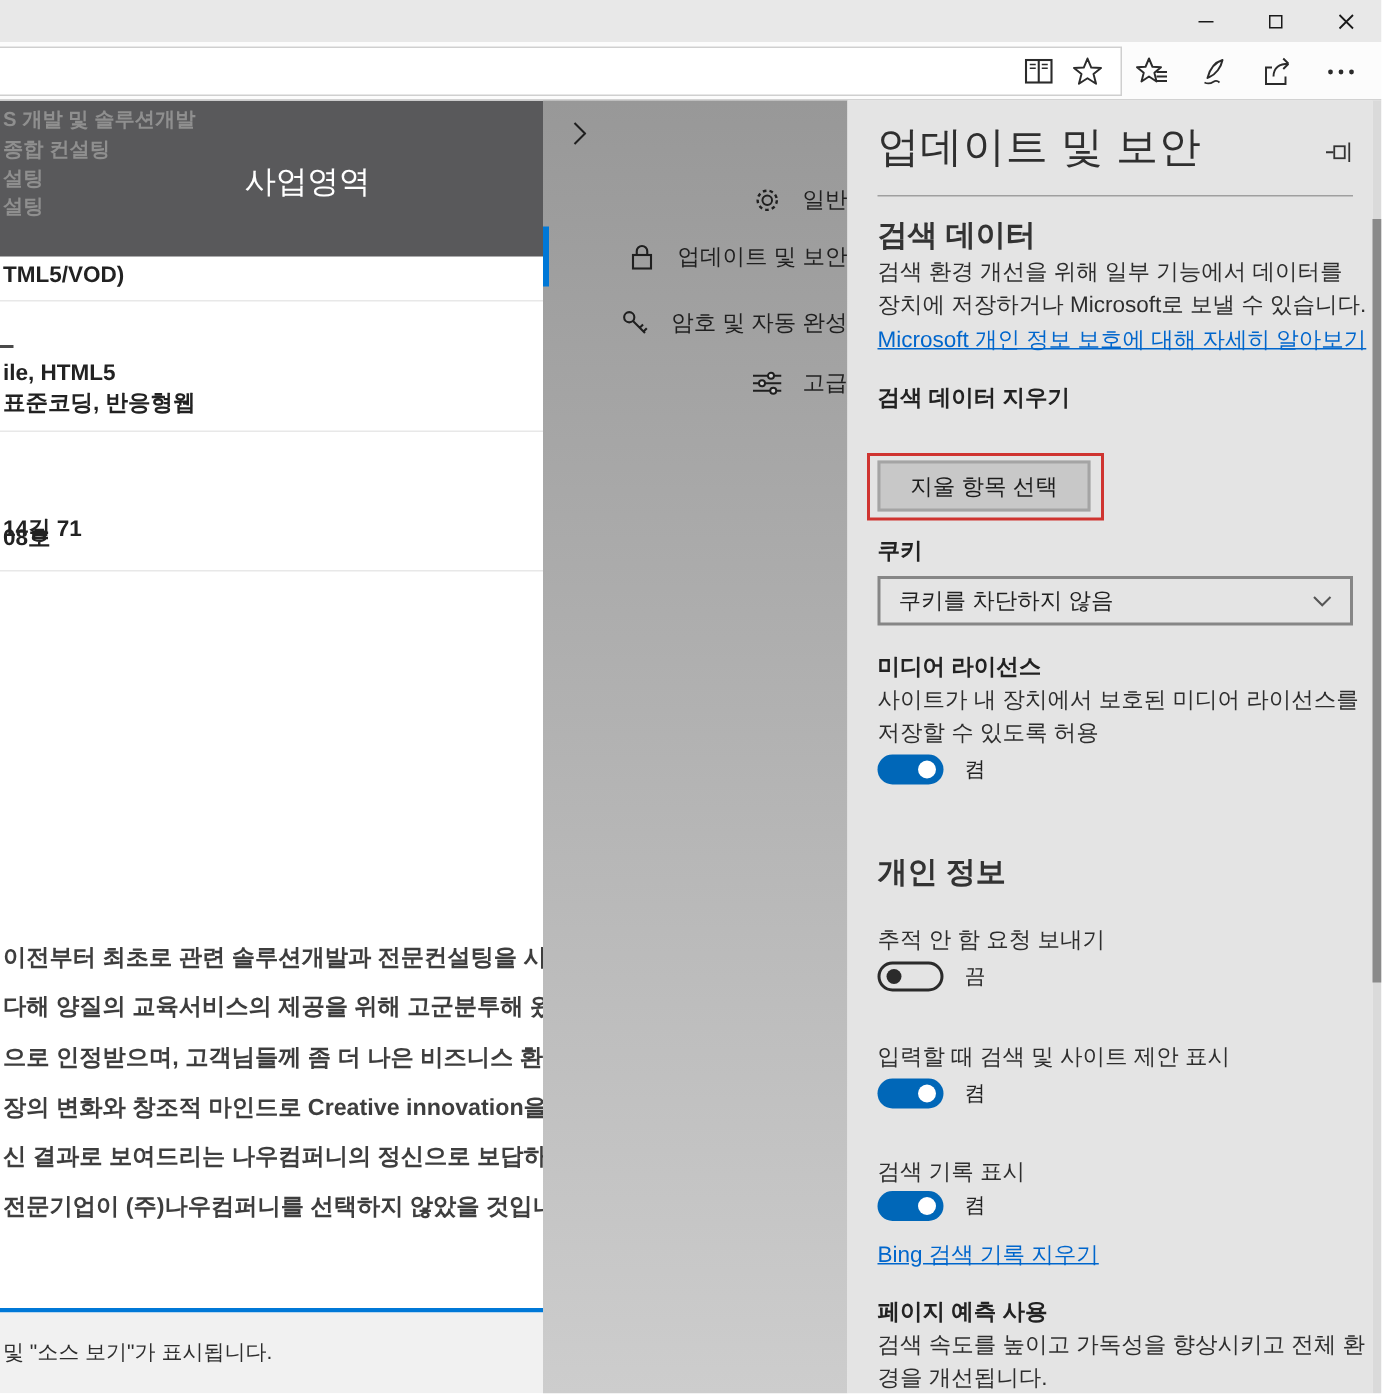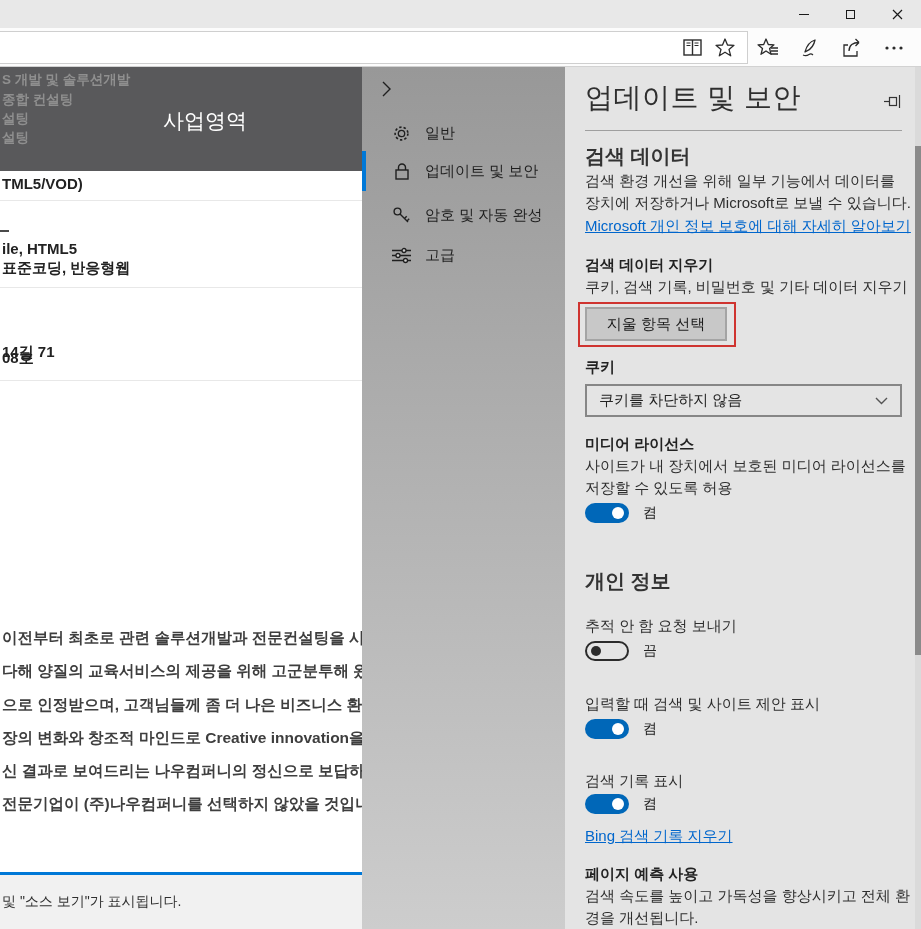--- a/index.html
+++ b/index.html
@@ -38,21 +38,21 @@
   .wp-blueline { position:absolute; left:0; top:805px; width:362px; height:3px; background:#0078d7; }
   .wp-statusbar { position:absolute; left:0; top:808px; width:362px; height:54px; background:#f1f1f1; }
   .wp-status-text { position:absolute; left:2px; top:18px; font-size:14px; color:#2e2e2e; white-space:nowrap; }
 
   
   .menu-panel { position:absolute; left:362px; top:0; width:203px; height:862px;
                 background:linear-gradient(#989898,#cdcdcd); }
   .menu-collapse { position:absolute; left:14px; top:12px; width:20px; height:20px;
                    display:flex; align-items:center; justify-content:center; cursor:pointer; }
   .menu-item { position:absolute; left:0; width:203px; height:36px; display:flex; align-items:center;
-               padding-left:30px; cursor:pointer; color:#1f1f1f; font-size:15px; }
+               padding-left:30px; cursor:pointer; color:#1f1f1f; font-size:15px;justify-content:flex-end; }
   .menu-item .mi-icon { width:19px; height:19px; margin-right:14px; display:flex; align-items:center; justify-content:center; }
   .menu-item.selected { height:40px; }
   .menu-item.selected::before { content:""; position:absolute; left:0; top:0; width:4px; height:100%; background:#0078d7; }
   .mi-label { white-space:nowrap; }
 
   
   .settings-panel { position:absolute; left:565px; top:0; width:350px; height:862px; background:#e4e4e4; }
   .sp-abs { position:absolute; left:20px; white-space:nowrap; }
   .sp-title { top:12px; font-size:28px; font-weight:300; color:#2f2f2f; letter-spacing:.5px; }
   .sp-pin { position:absolute; right:14px; top:26px; width:18px; height:16px; cursor:pointer;
@@ -241,21 +241,20 @@
         </svg>
       </div>
       <div class="sp-divider"></div>
 
       <div class="sp-abs sp-h2" style="top:76px">검색 데이터</div>
       <div class="sp-abs sp-body" style="top:105px">검색 환경 개선을 위해 일부 기능에서 데이터를</div>
       <div class="sp-abs sp-link" style="top:150px">Microsoft 개인 정보 보호에 대해 자세히 알아보기</div>
       <div class="sp-abs sp-body" style="top:127px">장치에 저장하거나 Microsoft로 보낼 수 있습니다.</div>
 
       <div class="sp-abs sp-label" style="top:189px">검색 데이터 지우기</div>
-      <div class="sp-abs sp-body" style="top:211px">쿠키, 검색 기록, 비밀번호 및 기타 데이터 지우기</div>
       <div class="annotation-box"></div>
       <button class="clear-btn">지울 항목 선택</button>
 
       <div class="sp-abs sp-label" style="top:291px">쿠키</div>
       <div class="cookie-select">
         <span class="cs-value">쿠키를 차단하지 않음</span>
         <svg width="13" height="8" viewBox="0 0 13 8">
           <path d="M1 1 L6.5 6.5 L12 1" fill="none" stroke="#555" stroke-width="1.4"></path>
         </svg>
       </div>

